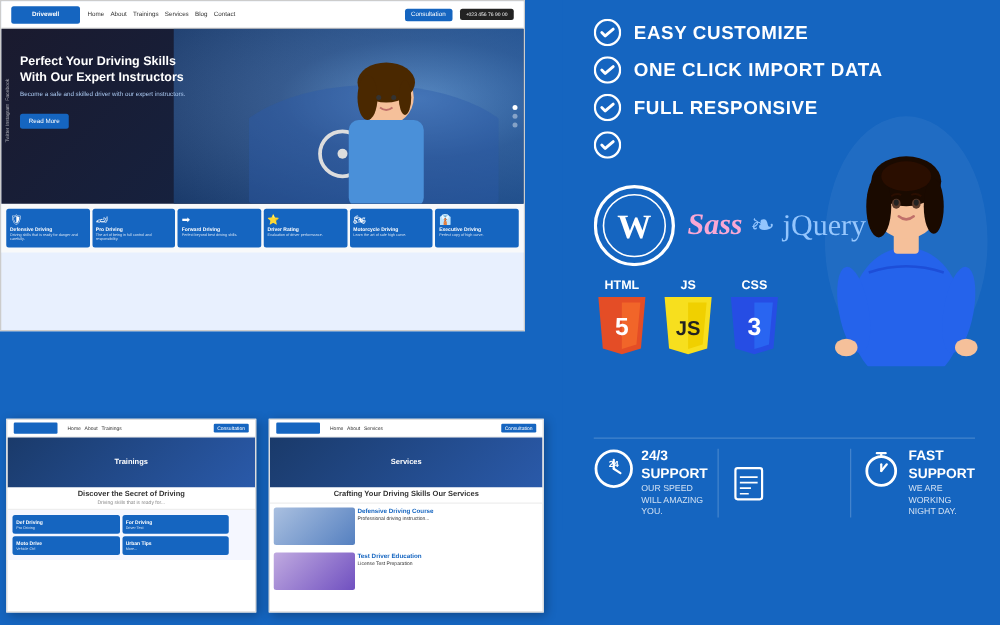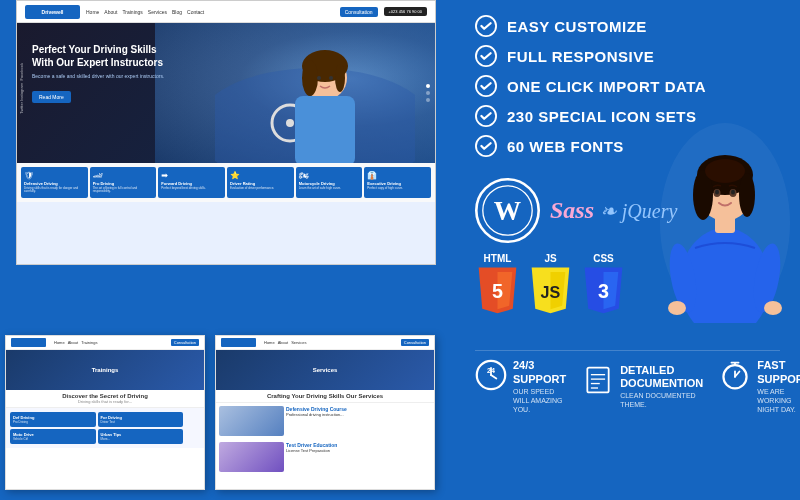--- a/index.html
+++ b/index.html
@@ -29,21 +29,20 @@
     
     .main-screenshot {
       width: 420px;
       height: 265px;
       position: absolute;
       top: 0;
       left: 0;
       background: #e8f0fe;
       border: 1px solid #ccc;
       overflow: hidden;
-      margin-left: 16px;
     }
 
     .screenshot-nav {
       background: #fff;
       height: 22px;
       display: flex;
       align-items: center;
       padding: 0 8px;
       gap: 6px;
       border-bottom: 1px solid #ddd;
@@ -653,59 +652,51 @@
           <circle cx="12" cy="12" r="11" fill="none" stroke="white" stroke-width="2"></circle>
           <polyline points="7,12 10,15 17,9" stroke="white" stroke-width="2.5" fill="none" stroke-linecap="round" stroke-linejoin="round"></polyline>
         </svg>
         <span class="feature-text">EASY CUSTOMIZE</span>
       </div>
       <div class="feature-item">
         <svg class="check-icon" viewBox="0 0 24 24">
           <circle cx="12" cy="12" r="11" fill="none" stroke="white" stroke-width="2"></circle>
           <polyline points="7,12 10,15 17,9" stroke="white" stroke-width="2.5" fill="none" stroke-linecap="round" stroke-linejoin="round"></polyline>
         </svg>
-        <span class="feature-text">FULL RESPONSIVE</span>
+        <span class="feature-text">ONE CLICK IMPORT DATA</span>
       </div>
       <div class="feature-item">
         <svg class="check-icon" viewBox="0 0 24 24">
           <circle cx="12" cy="12" r="11" fill="none" stroke="white" stroke-width="2"></circle>
           <polyline points="7,12 10,15 17,9" stroke="white" stroke-width="2.5" fill="none" stroke-linecap="round" stroke-linejoin="round"></polyline>
         </svg>
-        <span class="feature-text">ONE CLICK IMPORT DATA</span>
+        <span class="feature-text">FULL RESPONSIVE</span>
       </div>
       <div class="feature-item">
         <svg class="check-icon" viewBox="0 0 24 24">
           <circle cx="12" cy="12" r="11" fill="none" stroke="white" stroke-width="2"></circle>
           <polyline points="7,12 10,15 17,9" stroke="white" stroke-width="2.5" fill="none" stroke-linecap="round" stroke-linejoin="round"></polyline>
         </svg>
-        <span class="feature-text">230 SPECIAL ICON SETS</span>
-      </div>
-      <div class="feature-item">
-        <svg class="check-icon" viewBox="0 0 24 24">
-          <circle cx="12" cy="12" r="11" fill="none" stroke="white" stroke-width="2"></circle>
-          <polyline points="7,12 10,15 17,9" stroke="white" stroke-width="2.5" fill="none" stroke-linecap="round" stroke-linejoin="round"></polyline>
-        </svg>
-        <span class="feature-text">60 WEB FONTS</span>
       </div>
     </div>
 
     <div class="tech-stack">
       <div style="display: flex; align-items: center; gap: 10px; position: relative;">
 
         <svg class="wp-logo" viewBox="0 0 100 100">
           <circle cx="50" cy="50" r="48" fill="none" stroke="white" stroke-width="4"></circle>
           <circle cx="50" cy="50" r="38" fill="none" stroke="white" stroke-width="2"></circle>
 
           <text x="50" y="65" text-anchor="middle" font-size="42" font-weight="bold" fill="white" font-family="serif">W</text>
         </svg>
 
         <div style="display: flex; flex-direction: column; gap: 4px;">
           <div style="display: flex; align-items: center; gap: 6px;">
             <span style="font-size: 24px; font-style: italic; font-weight: bold; color: #f9a8d4; font-family: Georgia, serif;">Sass</span>
-            <span style="font-size: 20px; font-style: italic; color: #93c5fd; font-family: Georgia, serif;">❧ <span>jQuery</span></span>
+            <span style="font-size: 24px; color: #93c5fd; font-family: Georgia, serif;">❧ <span>jQuery</span></span>
           </div>
         </div>
 
         <div style="position: absolute; right: -15px; top: -65px; width: 140px; height: 210px; overflow: hidden;">
           <svg viewBox="0 0 140 220" width="140" height="220">
 
             <ellipse cx="70" cy="110" rx="65" ry="100" fill="rgba(255,255,255,0.05)"></ellipse>
 
             <ellipse cx="70" cy="170" rx="45" ry="55" fill="#2563eb"></ellipse>
 
@@ -787,24 +778,20 @@
       <div class="divider-v"></div>
 
       <div class="bottom-item">
         <svg class="bottom-icon" viewBox="0 0 36 36">
           <rect x="6" y="4" width="24" height="28" rx="2" fill="none" stroke="white" stroke-width="2"></rect>
           <line x1="10" y1="12" x2="26" y2="12" stroke="white" stroke-width="1.5"></line>
           <line x1="10" y1="17" x2="26" y2="17" stroke="white" stroke-width="1.5"></line>
           <line x1="10" y1="22" x2="20" y2="22" stroke="white" stroke-width="1.5"></line>
           <line x1="10" y1="27" x2="18" y2="27" stroke="white" stroke-width="1.5"></line>
         </svg>
-        <div class="bottom-content">
-          <div class="bottom-title">DETAILED DOCUMENTION</div>
-          <div class="bottom-sub">CLEAN DOCUMENTED THEME.</div>
-        </div>
       </div>
 
       <div class="divider-v"></div>
 
       <div class="bottom-item">
         <svg class="bottom-icon" viewBox="0 0 36 36">
           <circle cx="18" cy="20" r="13" fill="none" stroke="white" stroke-width="2.5"></circle>
           <line x1="18" y1="7" x2="18" y2="4" stroke="white" stroke-width="2"></line>
           <line x1="18" y1="20" x2="23" y2="14" stroke="white" stroke-width="2" stroke-linecap="round"></line>
           <line x1="18" y1="20" x2="18" y2="14" stroke="white" stroke-width="2" stroke-linecap="round"></line>

